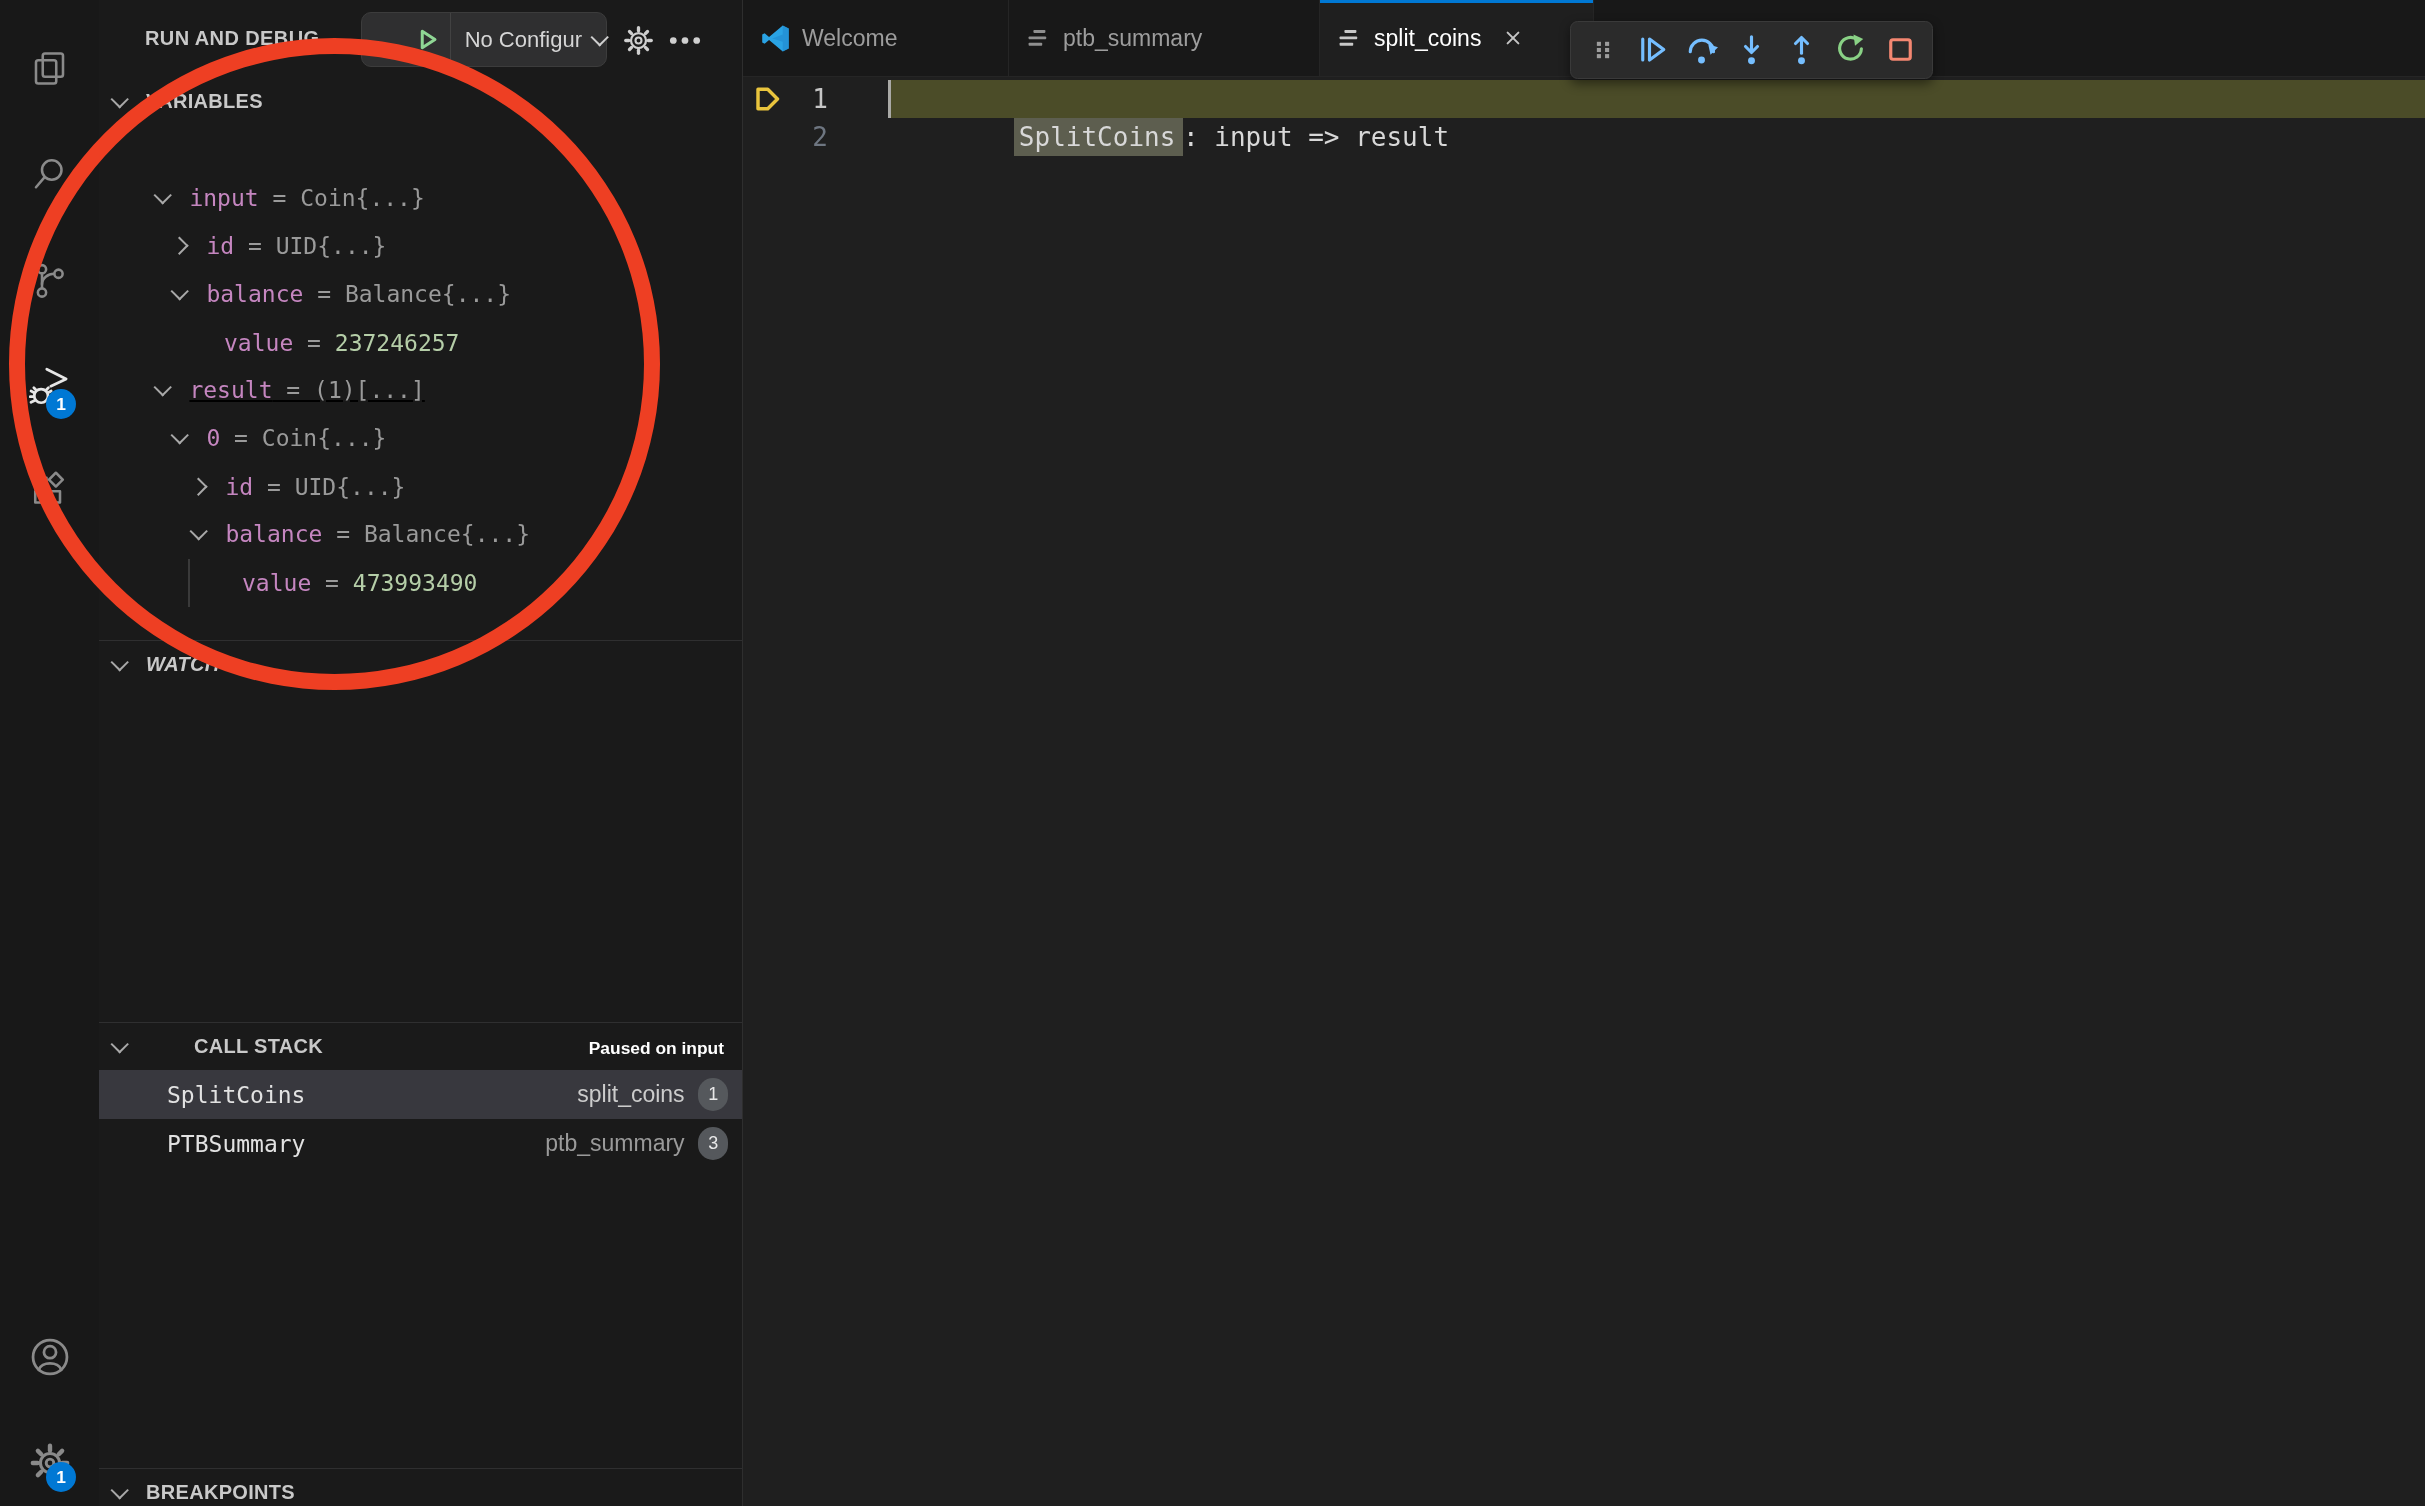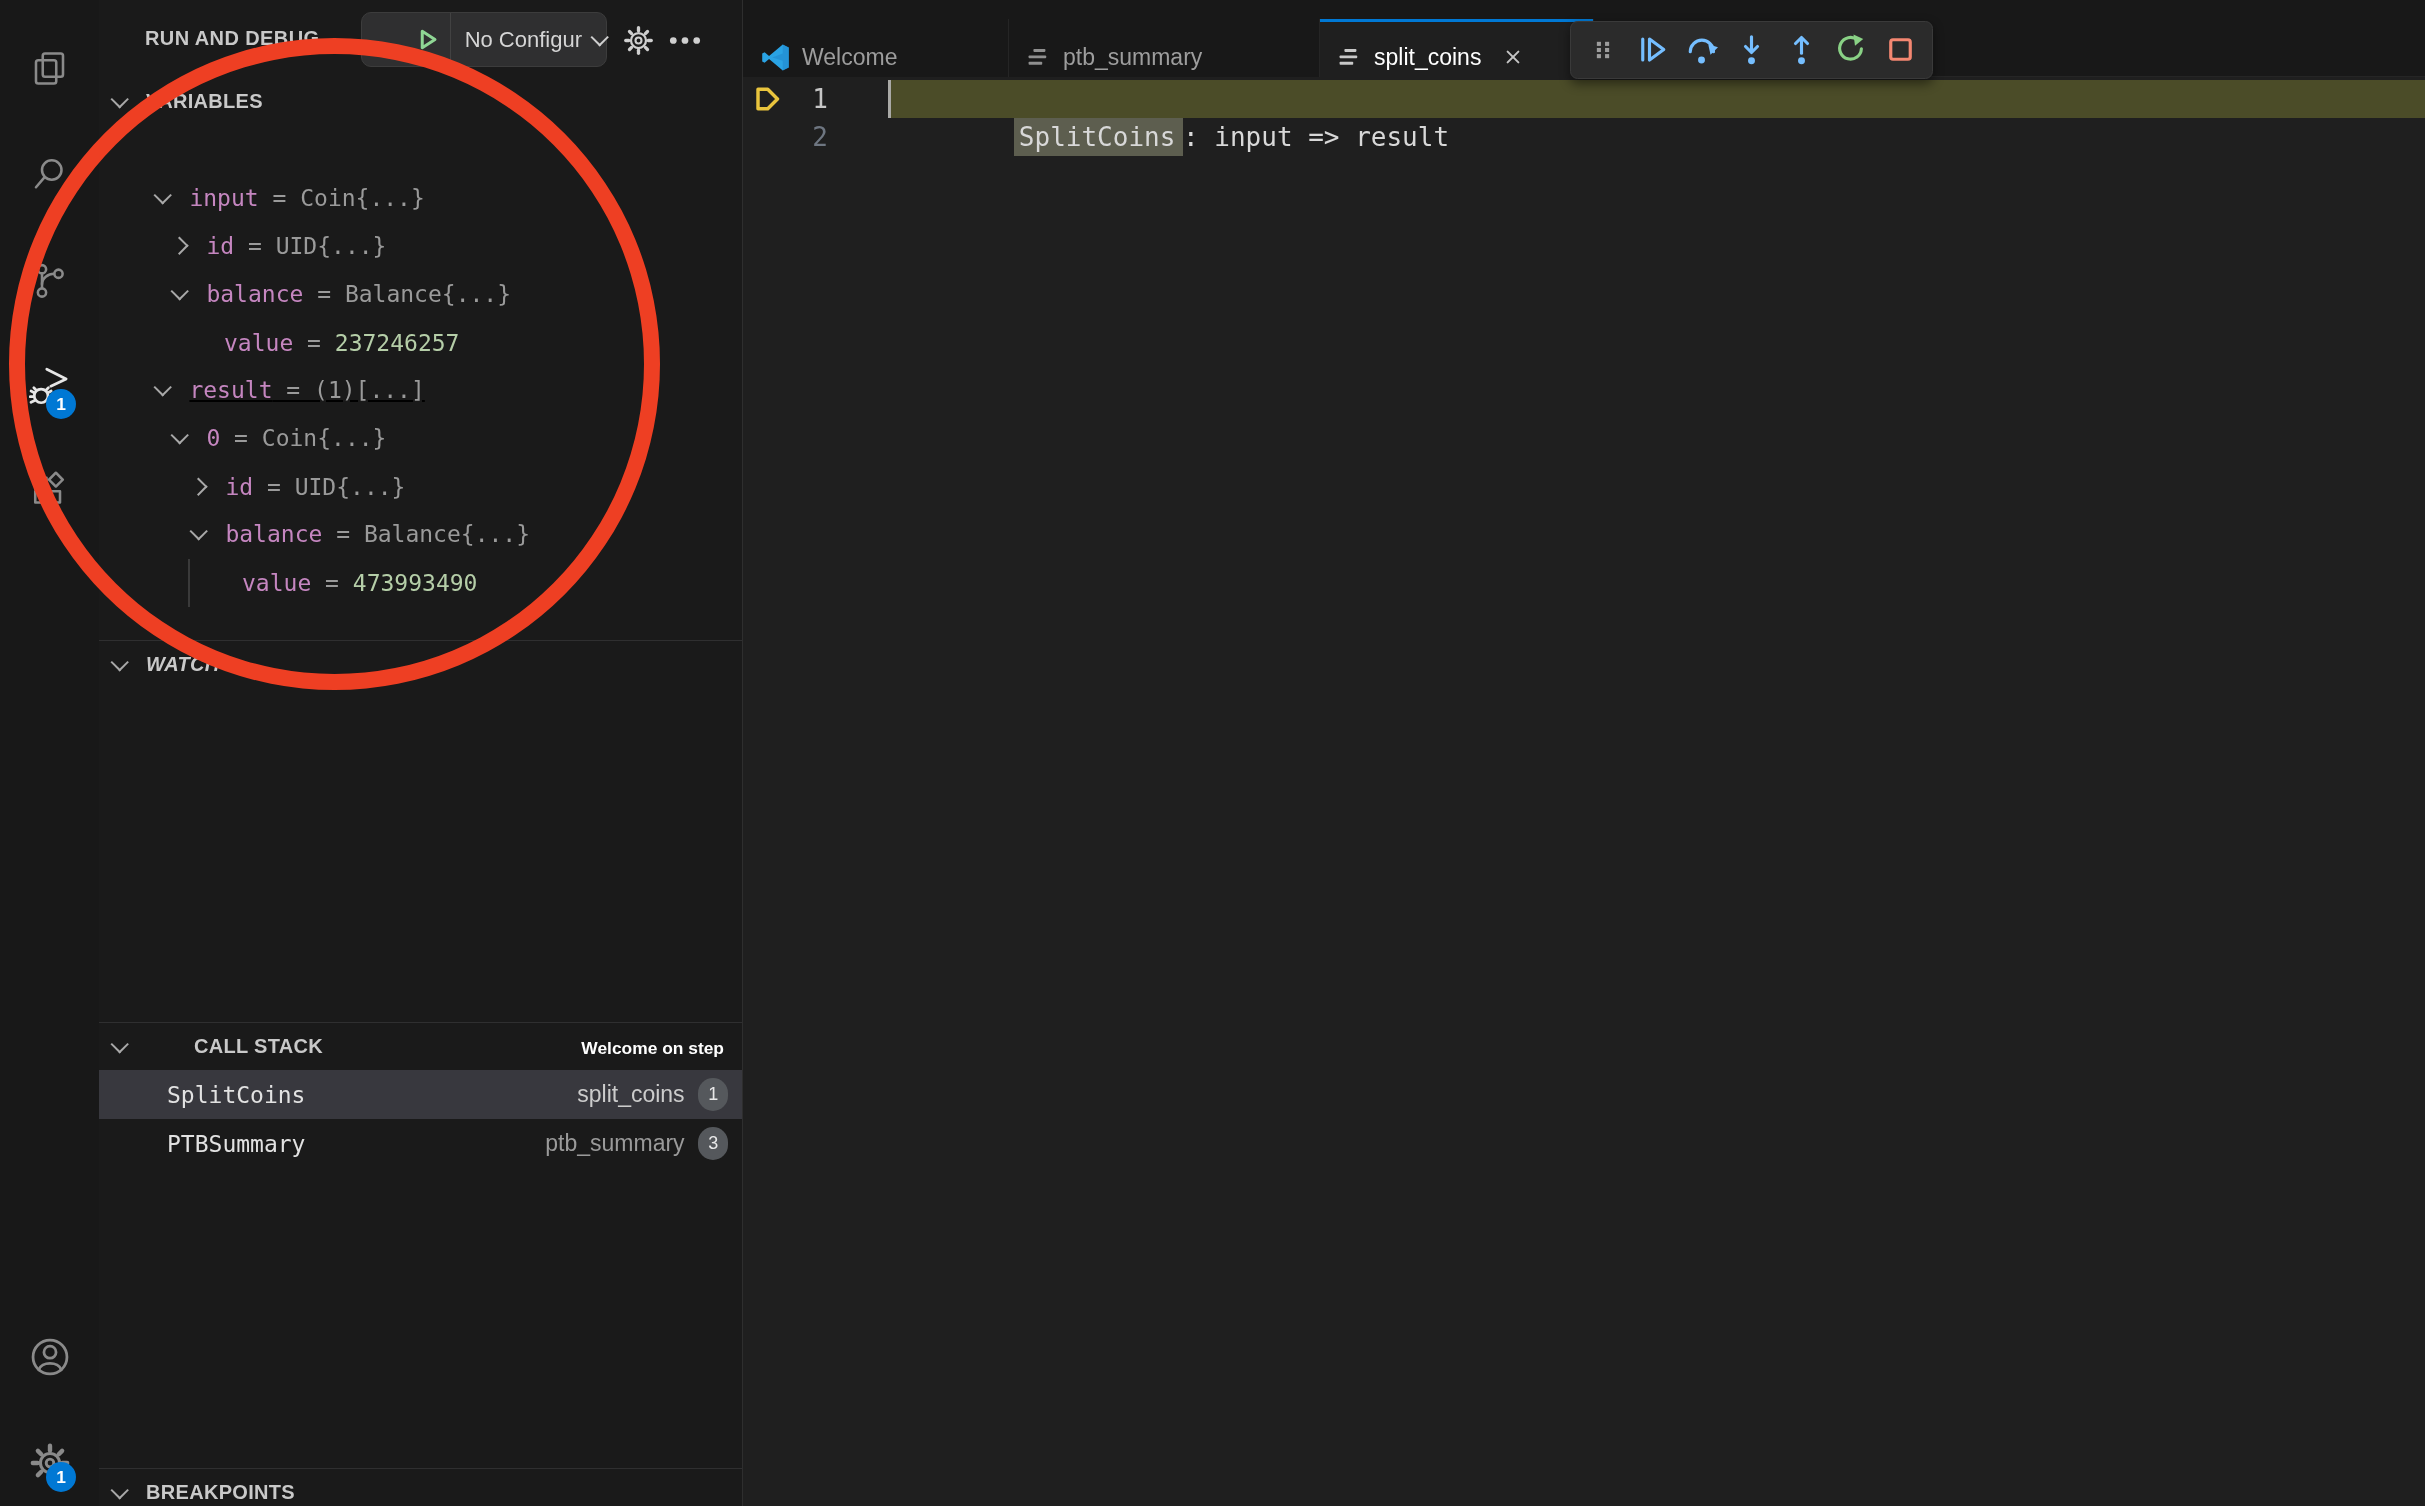--- a/index.html
+++ b/index.html
@@ -54,21 +54,21 @@
   .cs-name{margin-left:68px;font-family:"DejaVu Sans Mono","Liberation Mono",monospace;font-size:23px;color:#e2e2e2;}
   .cs-right{position:absolute;right:13.7px;display:flex;align-items:center;gap:13.7px;}
   .cs-src{font-size:23px;color:#cccccc;}
   .cs-row.dim .cs-src{color:#9a9a9a;}
   .badge-gray{min-width:30px;height:33px;border-radius:16.7px;background:var(--badge-gray,#55585c);color:#e8e8e8;
       font-size:18px;display:flex;align-items:center;justify-content:center;}
 
   
   .editorwrap{position:absolute;left:743px;top:0;right:0;height:1506px;background:#1f1f1f;}
   .tabbar{position:absolute;left:0;top:0;right:0;height:76px;background:#181818;border-bottom:0.8px solid #252525;}
-  .tab{position:absolute;top:0;height:76px;display:flex;align-items:center;border-right:0.8px solid #252525;background:#181818;margin-top:19px;}
+  .tab{position:absolute;top:0;height:76px;display:flex;align-items:center;border-right:0.8px solid #252525;background:#181818;}
   .tab .tab-label{font-size:23px;color:#9d9d9d;margin-left:12px;white-space:nowrap;}
   .tab.active{background:#1f1f1f;}
   .tab.active .tab-label{color:#ffffff;}
   .tab-indicator{position:absolute;left:0;top:0;height:3px;width:100%;background:var(--accent,#0078d4);}
   .tab-icon{margin-left:18px;display:flex;}
   .tab-close{margin-left:16.7px;display:flex;align-items:center;justify-content:center;width:30px;height:30px;border-radius:6px;}
 
   .code-area{position:absolute;left:0;top:77px;right:0;bottom:0;background:#1f1f1f;}
   .line-band{position:absolute;left:146px;right:0;top:3px;height:38px;background:var(--line-highlight,#4b4c28);
       font-family:"DejaVu Sans Mono","Liberation Mono",monospace;font-size:26px;line-height:38px;color:#d8d8d8;white-space:pre;}
@@ -273,21 +273,21 @@
     <div class="section-divider" style="top:640px;"></div>
     <div class="sec-header" style="left:0;top:645px;width:100%;font-style:italic;">
       <span class="cv down sec-chev"></span>
       <span class="sec-label">WATCH</span>
     </div>
 
     <div class="section-divider" style="top:1022px;"></div>
     <div class="sec-header" style="left:0;top:1027px;width:100%;gap:48px;">
       <span class="cv down sec-chev"></span>
       <span class="sec-label">CALL STACK</span>
-      <span class="cs-status" style="top:1.5px;">Welcome on step</span>
+      <span class="cs-status" style="top:1.5px;">Paused on input</span>
     </div>
 
     <div class="cs-row selected" style="top:1070px;">
       <span class="cs-name">SplitCoins</span>
       <span class="cs-right">
         <span class="cs-src">split_coins</span>
         <span class="badge-gray">1</span>
       </span>
     </div>
     <div class="cs-row dim" style="top:1119px;">

